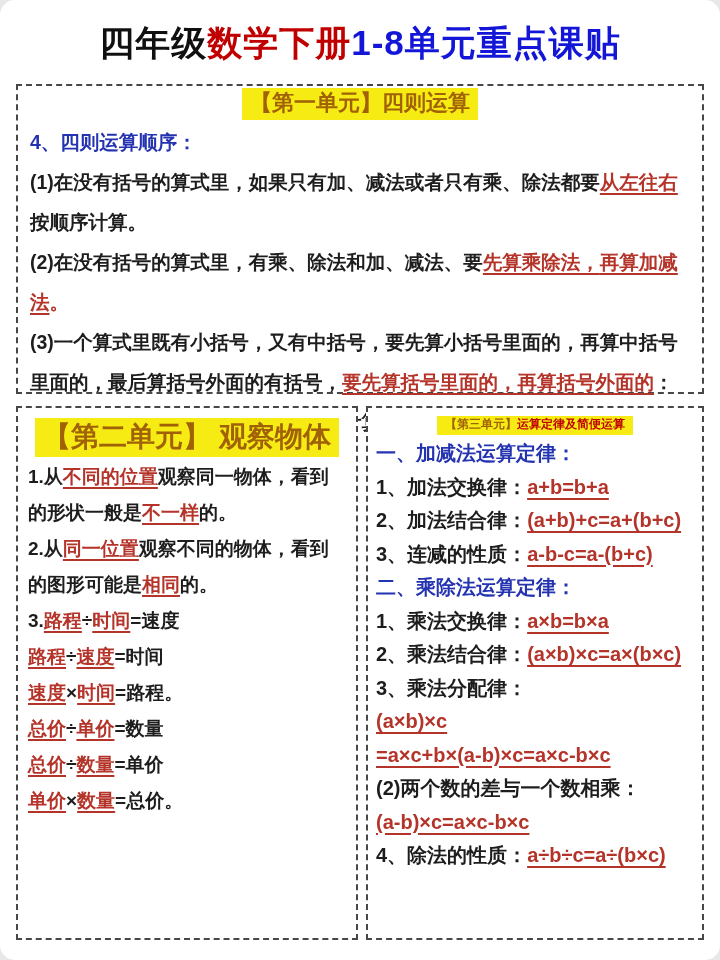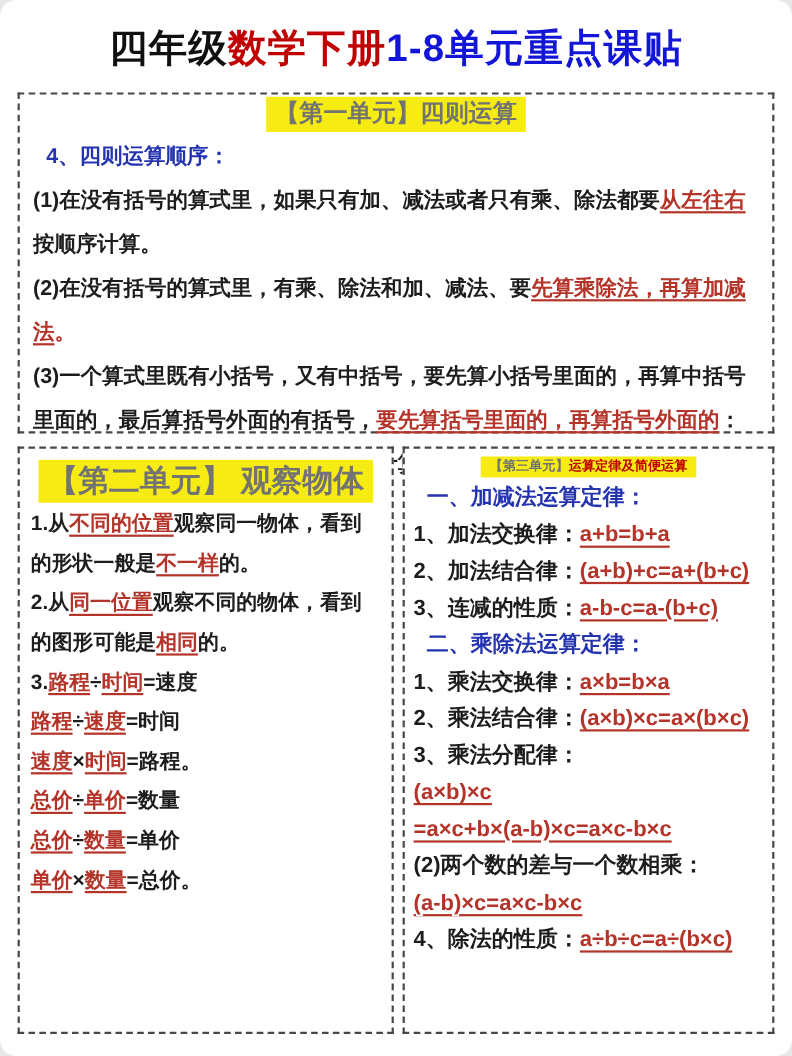--- a/index.html
+++ b/index.html
@@ -33,22 +33,22 @@
   .body-area { margin-top:2px; }
   .line { font-weight:600; }
   .box-1 .line { font-size:19.5px; line-height:40px; }
   .box-2 .line { font-size:19px;  line-height:36px; }
   .box-3 .line { font-size:20px;  line-height:33.5px; }
   .ind1 { }
   
   .seg-k  { color:#1d1d1d; }
   .seg-r  { color:#b5342a; text-decoration:underline; text-decoration-thickness:2px; text-underline-offset:4px; }
   .seg-rn { color:#b5342a; }
-  .seg-b  { color:#2433b0; font-weight:700;margin-left:12px; }
-  .seg-hk { color:#737373; }
+  .seg-b  { color:#2433b0; font-weight:700; }
+  .seg-hk { color:#a16207; }
   .seg-hr { color:#c00000; }
   .seg-kt { color:#101010; }
   .seg-rt { color:#c00000; }
   .seg-bt { color:#1316d6; }
 </style>
 </head>
 <body>
 
 <div class="page">
 

